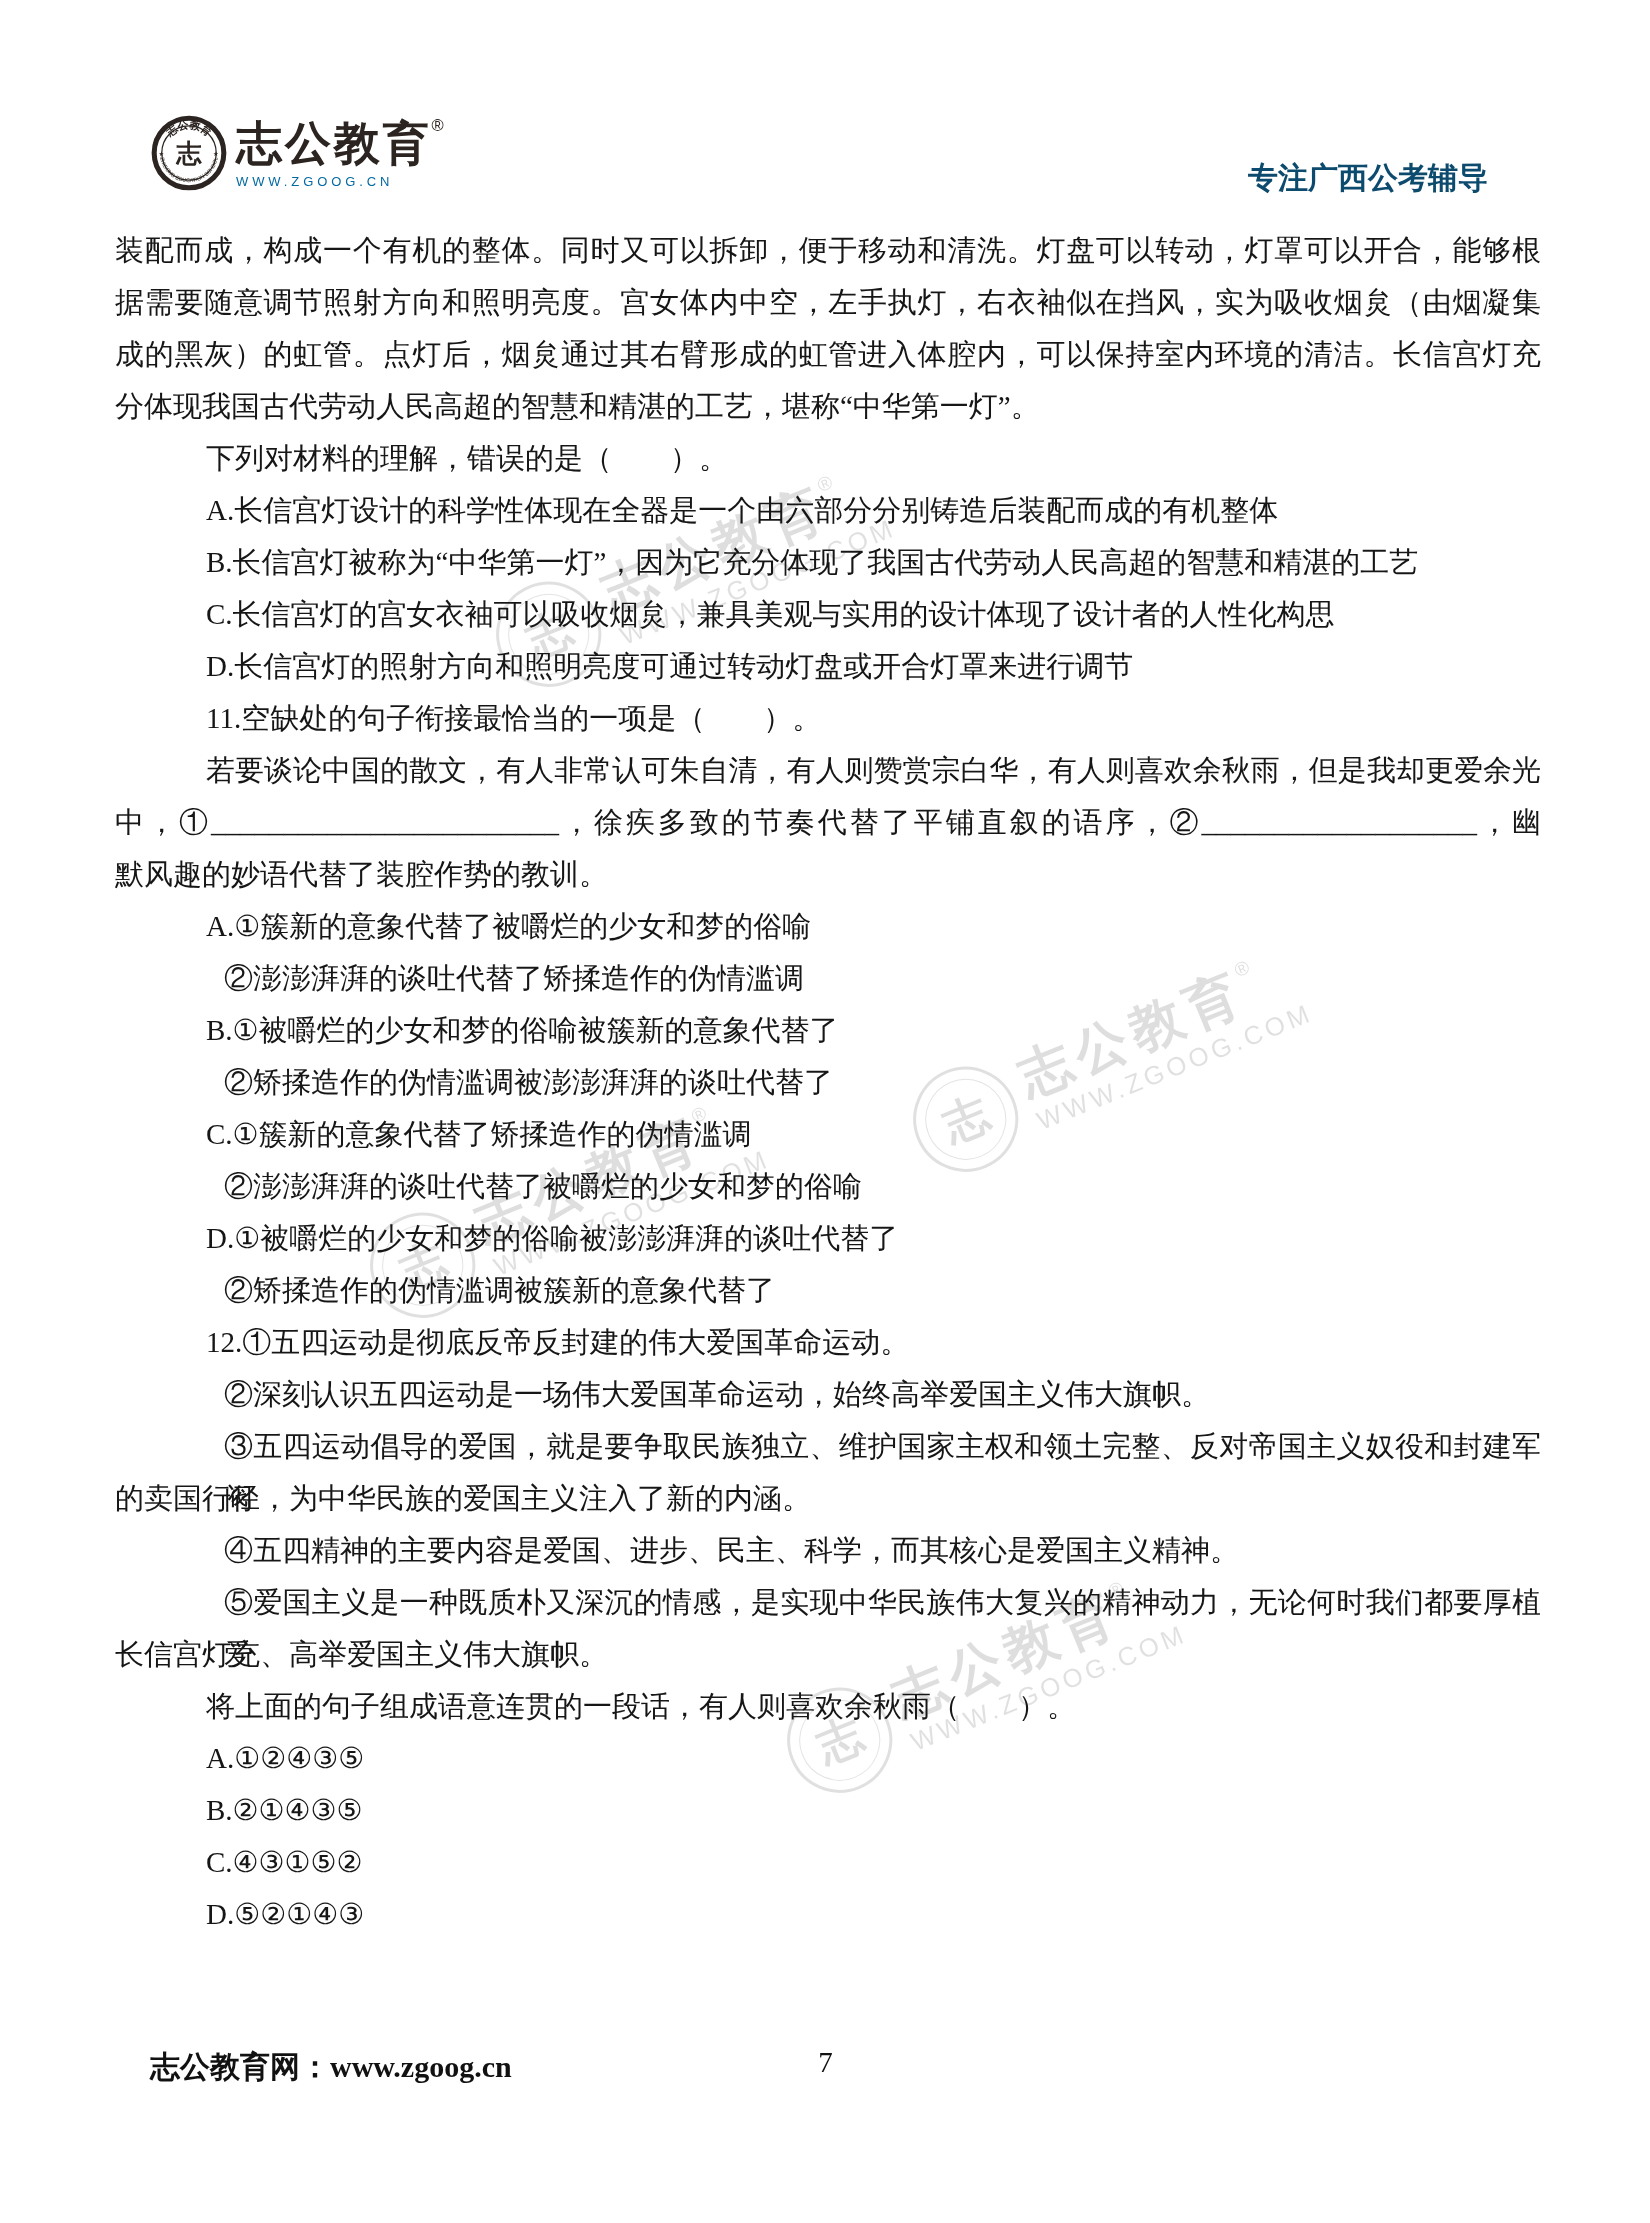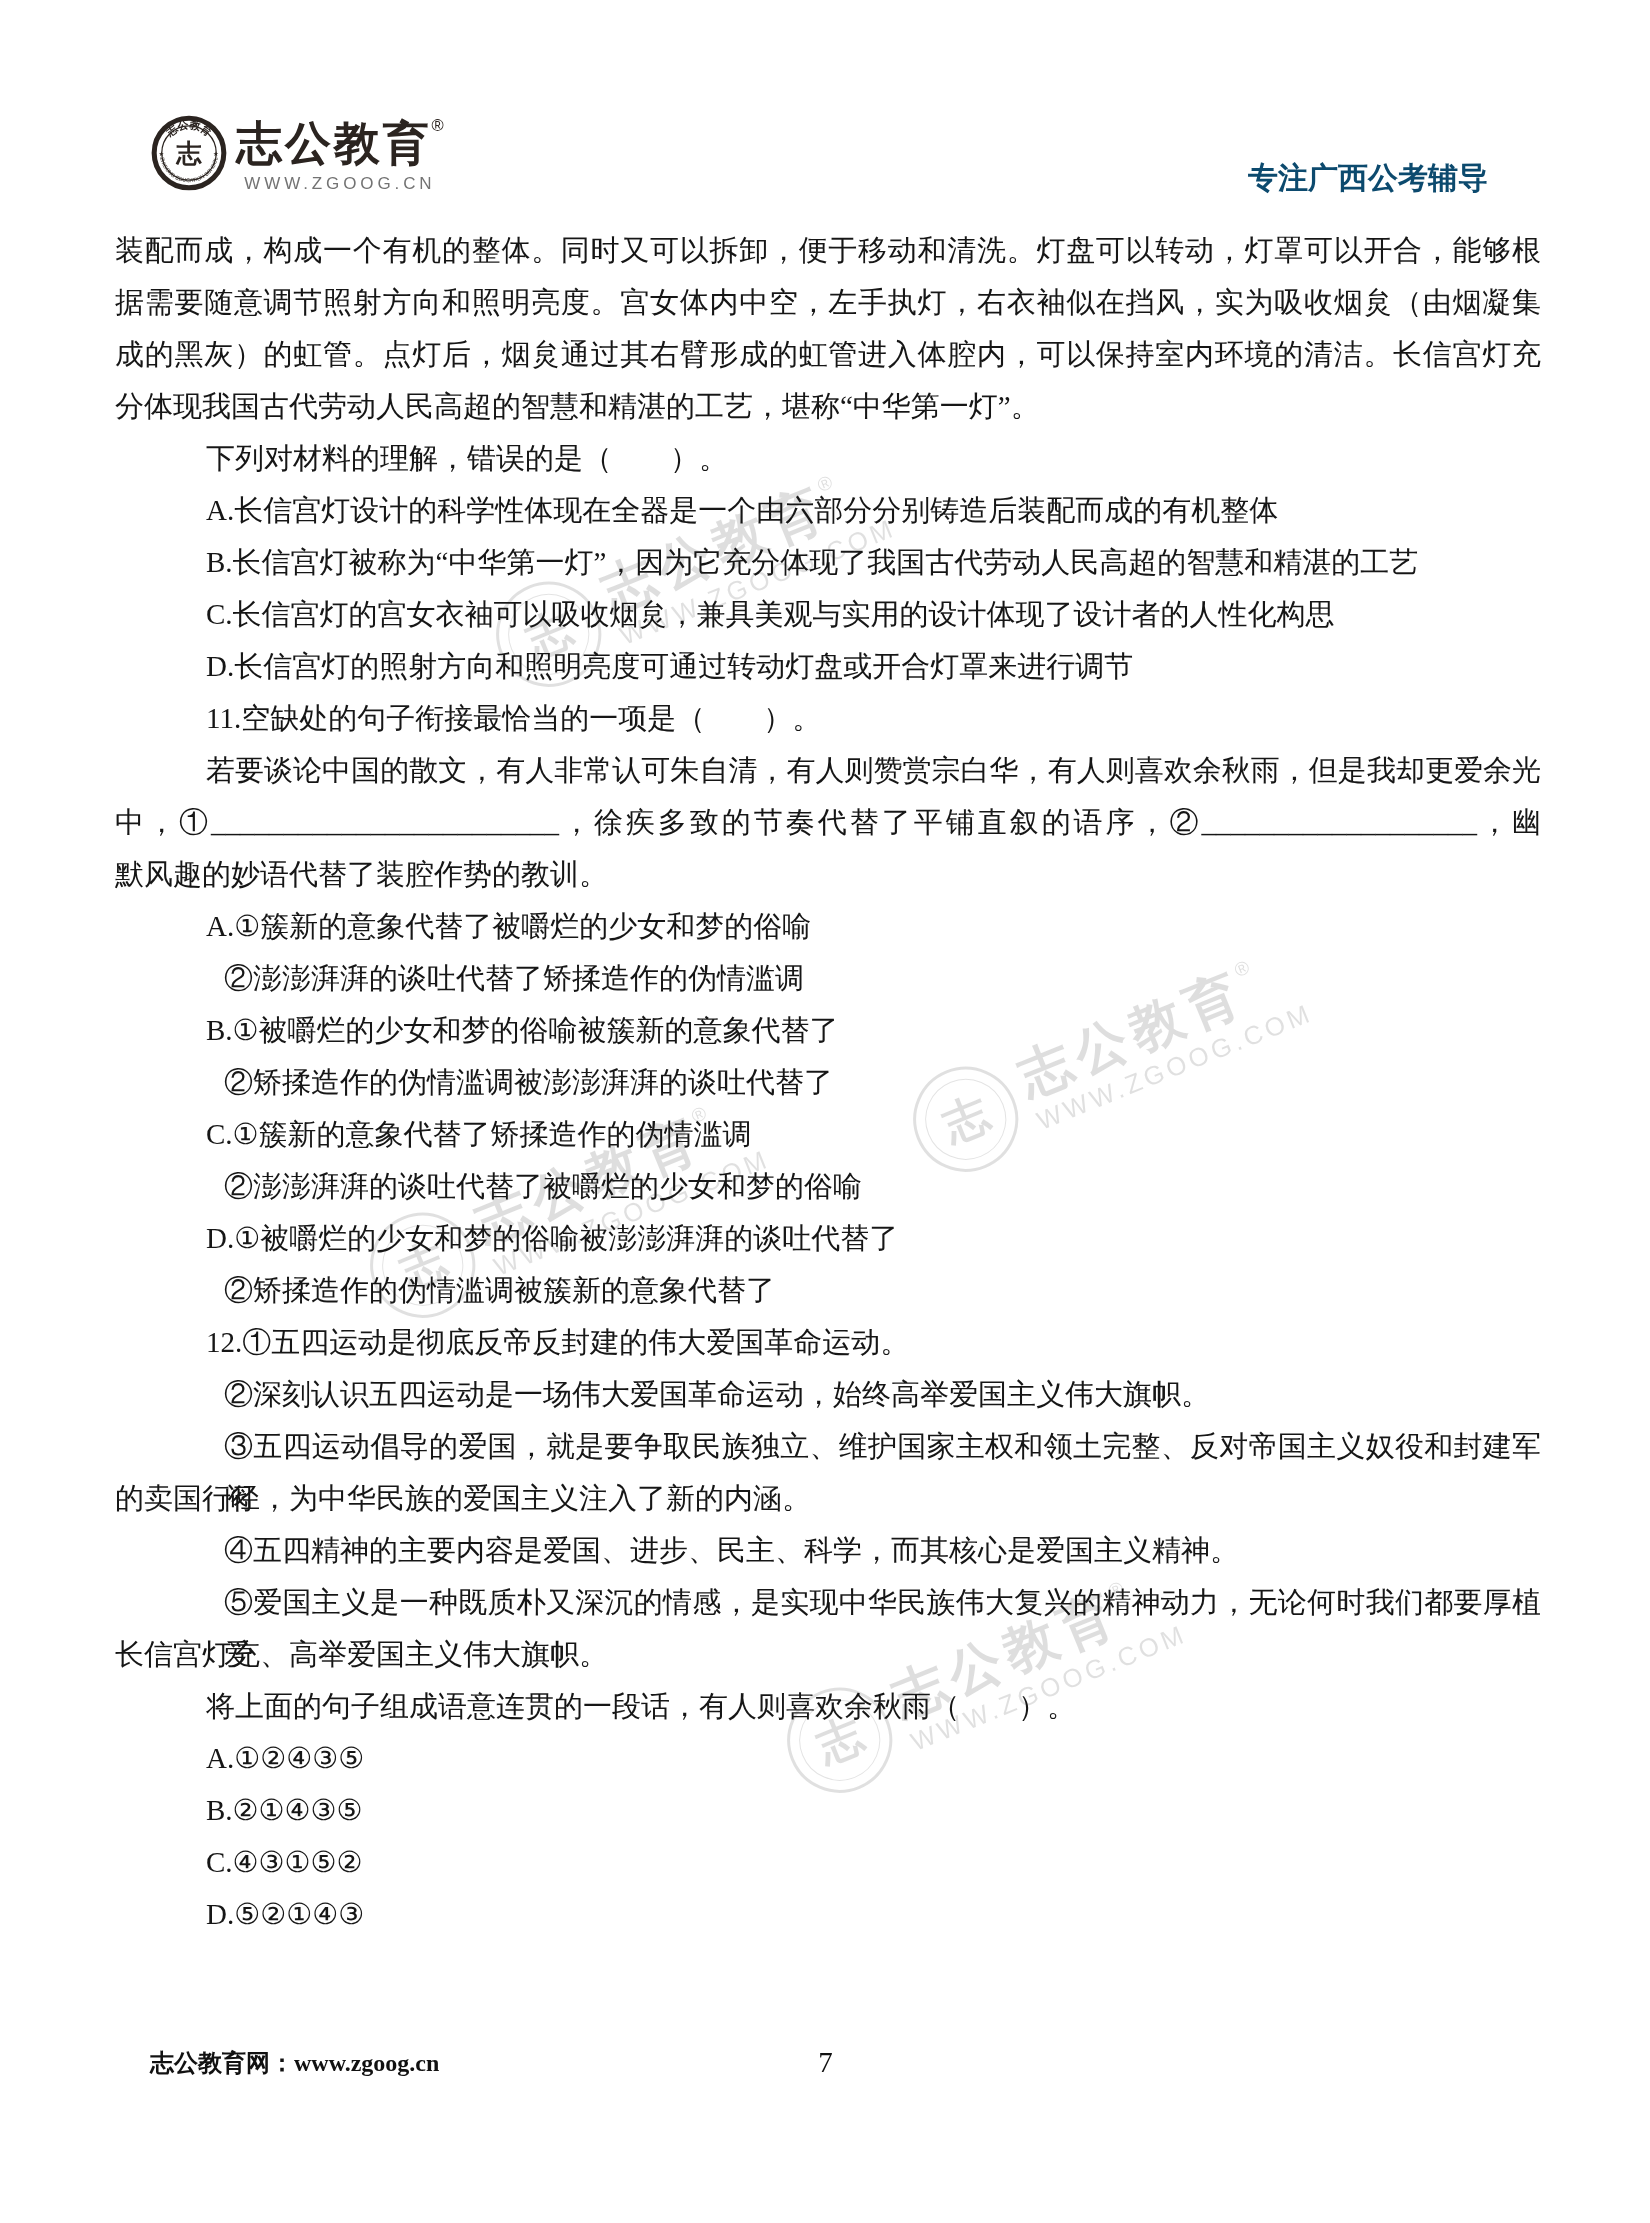--- a/index.html
+++ b/index.html
@@ -14,21 +14,21 @@
   .hdr-seal { position:absolute; left:151px; top:115px; }
   .brand-block { position:absolute; left:236px; top:115px; }
   .brand-row { display:flex; align-items:flex-start; }
   .brand-text {
     font-family:"Liberation Sans","DejaVu Sans",sans-serif;
     font-weight:bold; font-size:46px; line-height:56px; letter-spacing:2.9px; color:#2b2420;
   }
   .brand-reg { font-family:"Liberation Sans",sans-serif; font-size:16.5px; line-height:16.5px; margin-top:1.9px; color:#2b2420; }
   .brand-url {
     font-family:"Liberation Sans","DejaVu Sans",sans-serif;
-    font-size:17px; letter-spacing:3.9px; color:#737373; margin-top:2.9px;text-align:center;
+    font-size:13px; letter-spacing:3.9px; color:#0369a1; margin-top:2.9px;
   }
   .tagline {
     position:absolute; top:158px; right:163px;
     font-size:30px; font-weight:bold; color:#0c4a6e;
   }
 
   
   .wm {
     position:absolute; display:flex; align-items:center; gap:13.6px;
     transform:rotate(-22deg); pointer-events:none;
@@ -62,21 +62,21 @@
   .content { position:absolute; left:115px; top:224px; width:1426px; }
   .line { font-size:29px; line-height:52px; height:52px; white-space:nowrap; }
   .line.fill { white-space:normal; text-align:justify; text-align-last:justify; }
   .ind-para { padding-left:91px; }
   .ind-sub  { padding-left:109px; }
   .ind-circ { padding-left:109px; }
 
   
   .footer-site {
     position:absolute; left:150px; top:2047px;
-    font-size:24px; font-weight:bold; color:#111;
+    font-size:30px; font-weight:bold; color:#111;
   }
   .footer-page {
     position:absolute; left:0; top:2046px; width:1651px; text-align:center;
     font-size:29px; color:#111;
   }
 </style>
 </head>
 <body>
 
 <div class="page">

